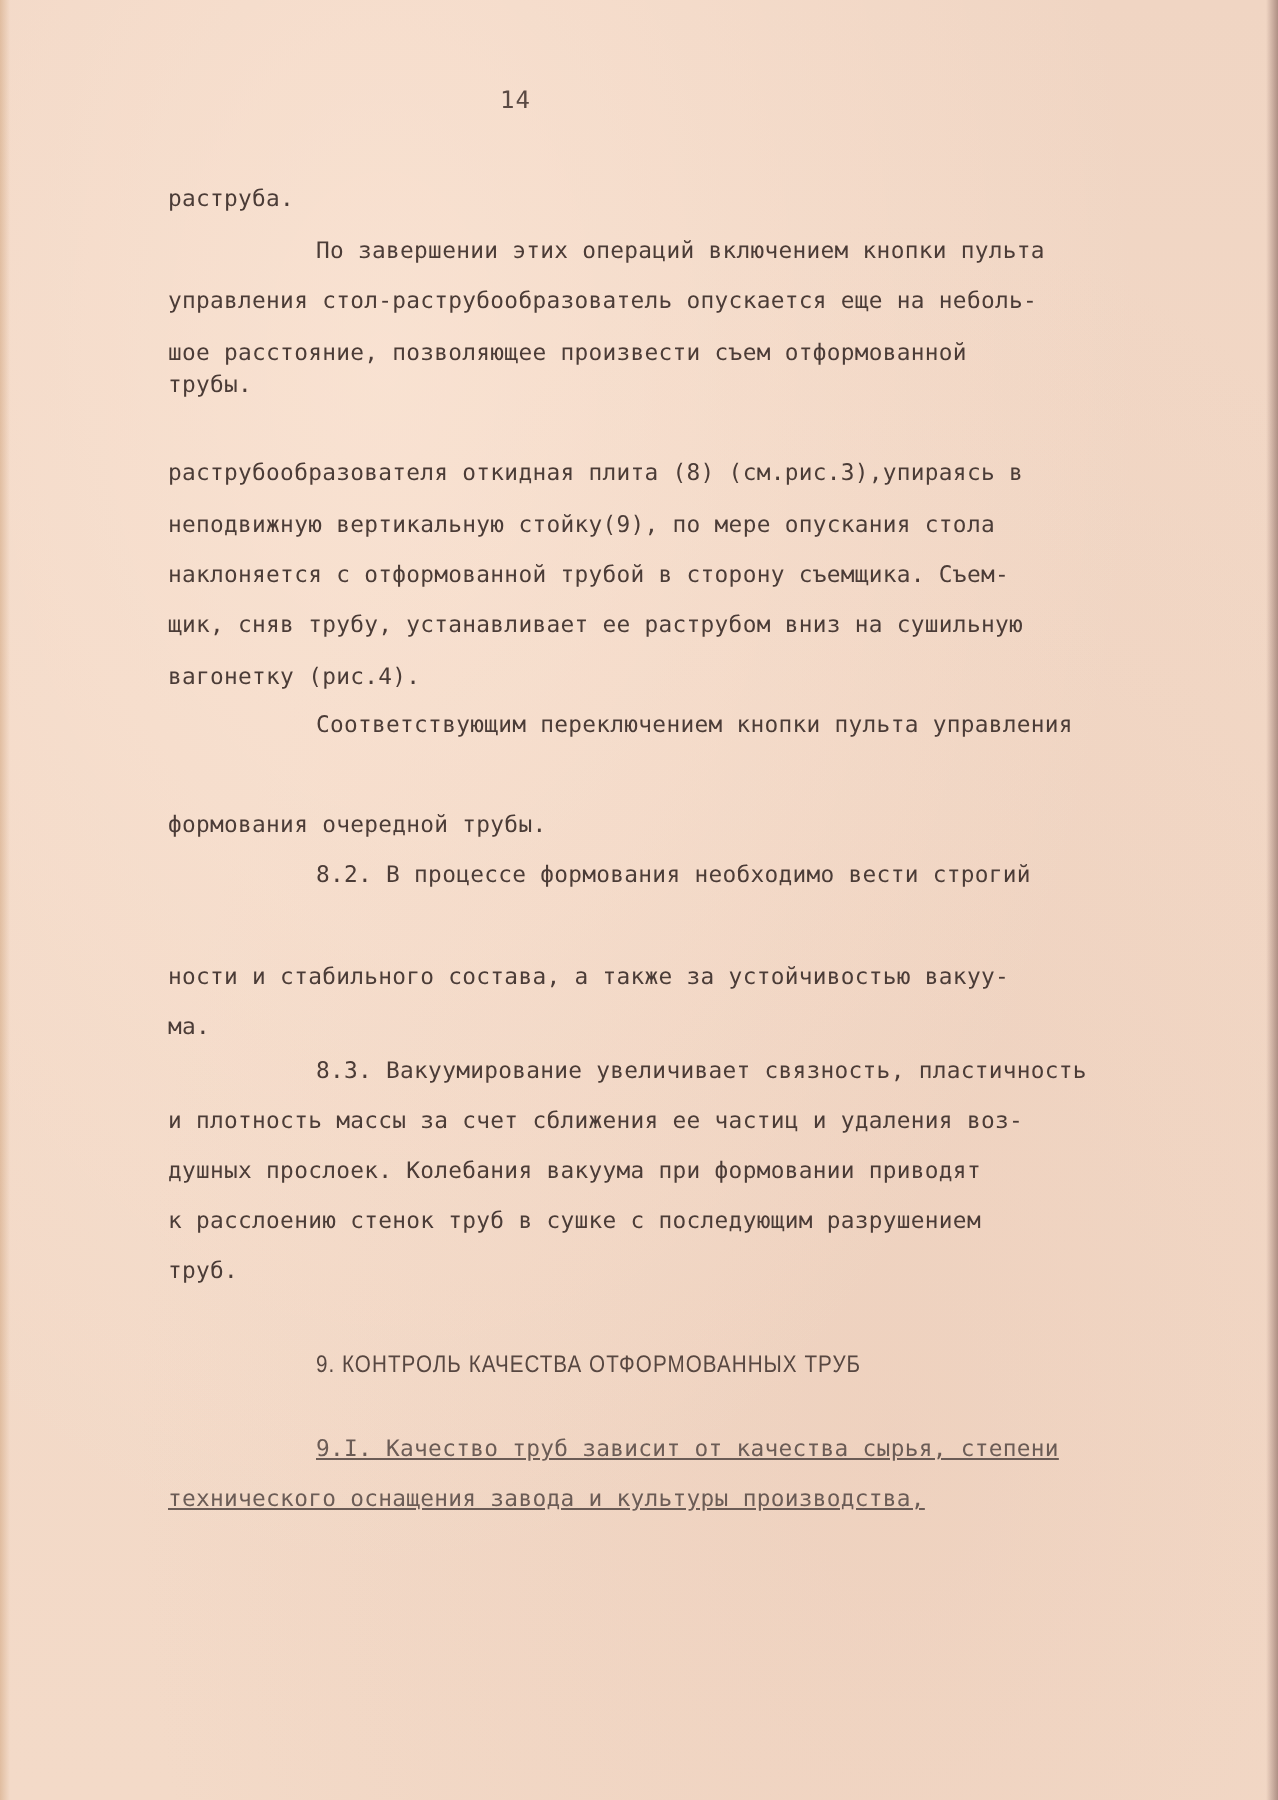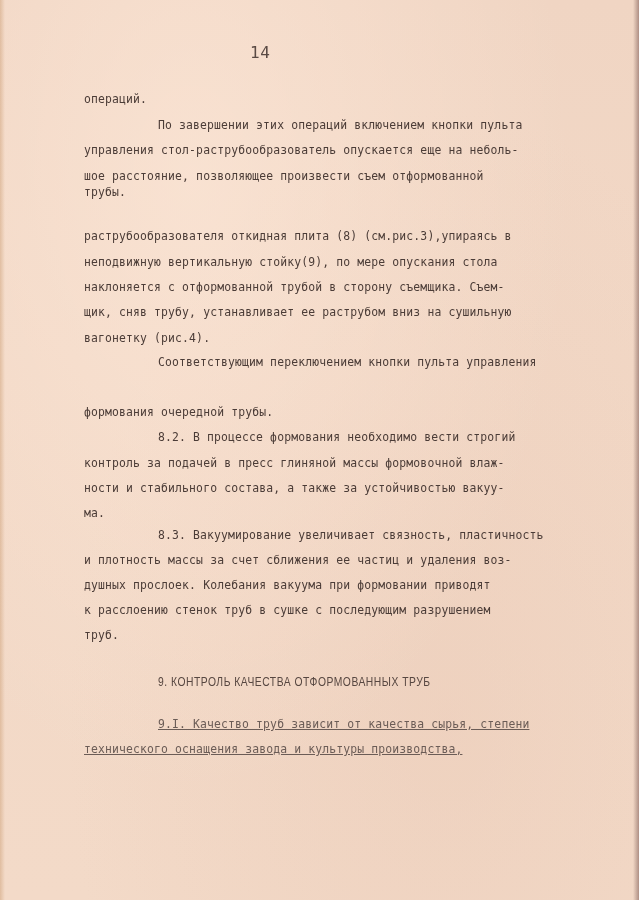--- a/index.html
+++ b/index.html
@@ -37,21 +37,21 @@
       top: 0;
       left: 0;
       width: 5px;
       height: 900px;
       background: linear-gradient(90deg, rgba(205,160,120,0.5) 0%, rgba(205,160,120,0) 100%);
     }
     .page-number {
       position: absolute;
       top: 43px;
       left: 250px;
-      font-size: 16px;
+      font-size: 12px;
       letter-spacing: 0.5px;
       color: #5a4a44;
     }
     .line {
       position: absolute;
       left: 84px;
       font-size: 11.4px;
       letter-spacing: 0.15px;
       white-space: nowrap;
       line-height: 14px;
@@ -74,38 +74,37 @@
   </style>
 </head>
 <body>
 
 <div class="page">
   <div class="left-edge"></div>
   <div class="right-edge"></div>
 
   <div class="page-number">14</div>
 
-  <div class="line" style="top:92px">операций.</div>
+  <div class="line" style="top:92px">раструба.</div>
 
   <div class="line indent" style="top:118px">По завершении этих операций включением кнопки пульта</div>
   <div class="line" style="top:143px">управления стол-раструбообразователь опускается еще на неболь-</div>
   <div class="line" style="top:169px">шое расстояние, позволяющее произвести съем отформованной</div>
   <div class="line" style="top:185px">трубы.</div>
 
   <div class="line" style="top:229px">раструбообразователя откидная плита (8) (см.рис.3),упираясь в</div>
   <div class="line" style="top:255px">неподвижную вертикальную стойку(9), по мере опускания стола</div>
   <div class="line" style="top:280px">наклоняется с отформованной трубой в сторону съемщика. Съем-</div>
   <div class="line" style="top:305px">щик, сняв трубу, устанавливает ее раструбом вниз на сушильную</div>
   <div class="line" style="top:331px">вагонетку (рис.4).</div>
 
   <div class="line indent" style="top:355px">Соответствующим переключением кнопки пульта управления</div>
   <div class="line" style="top:405px">формования очередной трубы.</div>
 
   <div class="line indent" style="top:430px">8.2. В процессе формования необходимо вести строгий</div>
-  <div class="line" style="top:456px">контроль за подачей в пресс глиняной массы формовочной влаж-</div>
   <div class="line" style="top:481px">ности и стабильного состава, а также за устойчивостью вакуу-</div>
   <div class="line" style="top:506px">ма.</div>
 
   <div class="line indent" style="top:528px">8.3. Вакуумирование увеличивает связность, пластичность</div>
   <div class="line" style="top:553px">и плотность массы за счет сближения ее частиц и удаления воз-</div>
   <div class="line" style="top:578px">душных прослоек. Колебания вакуума при формовании приводят</div>
   <div class="line" style="top:603px">к расслоению стенок труб в сушке с последующим разрушением</div>
   <div class="line" style="top:628px">труб.</div>
 
   <div class="heading">9. КОНТРОЛЬ КАЧЕСТВА ОТФОРМОВАННЫХ ТРУБ</div>

